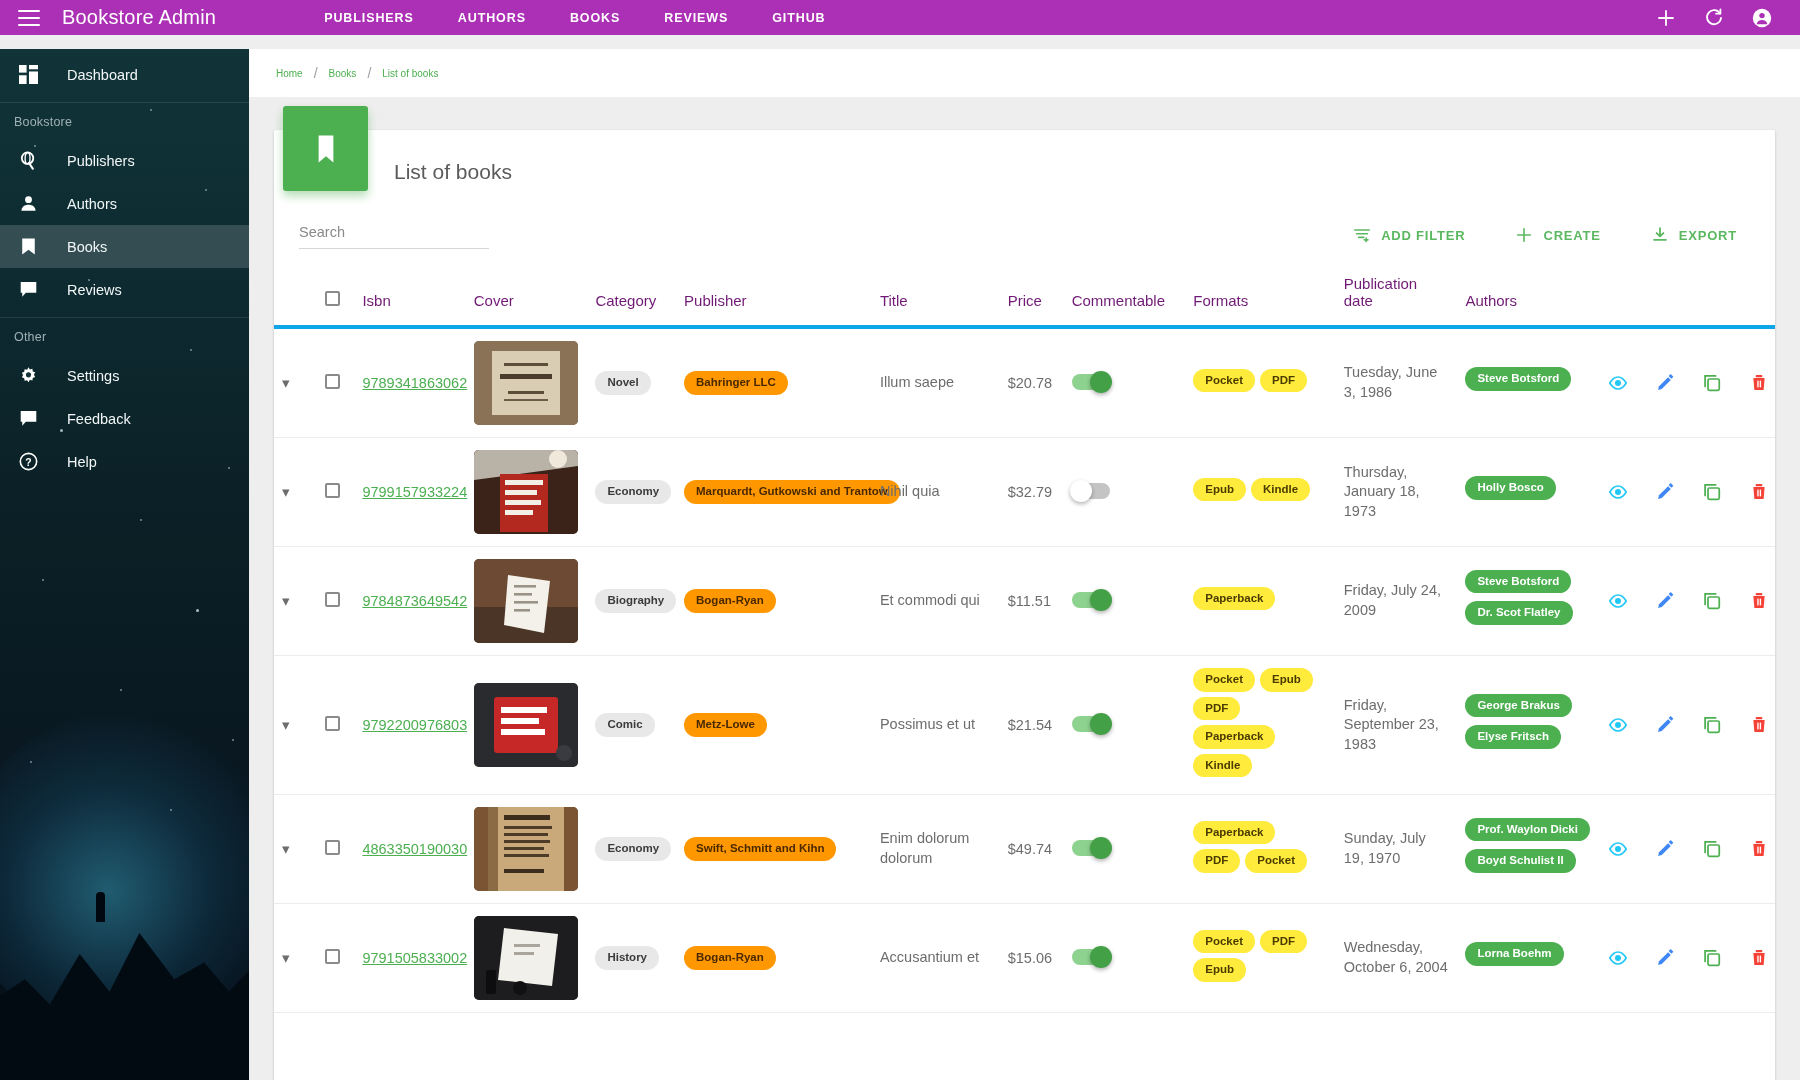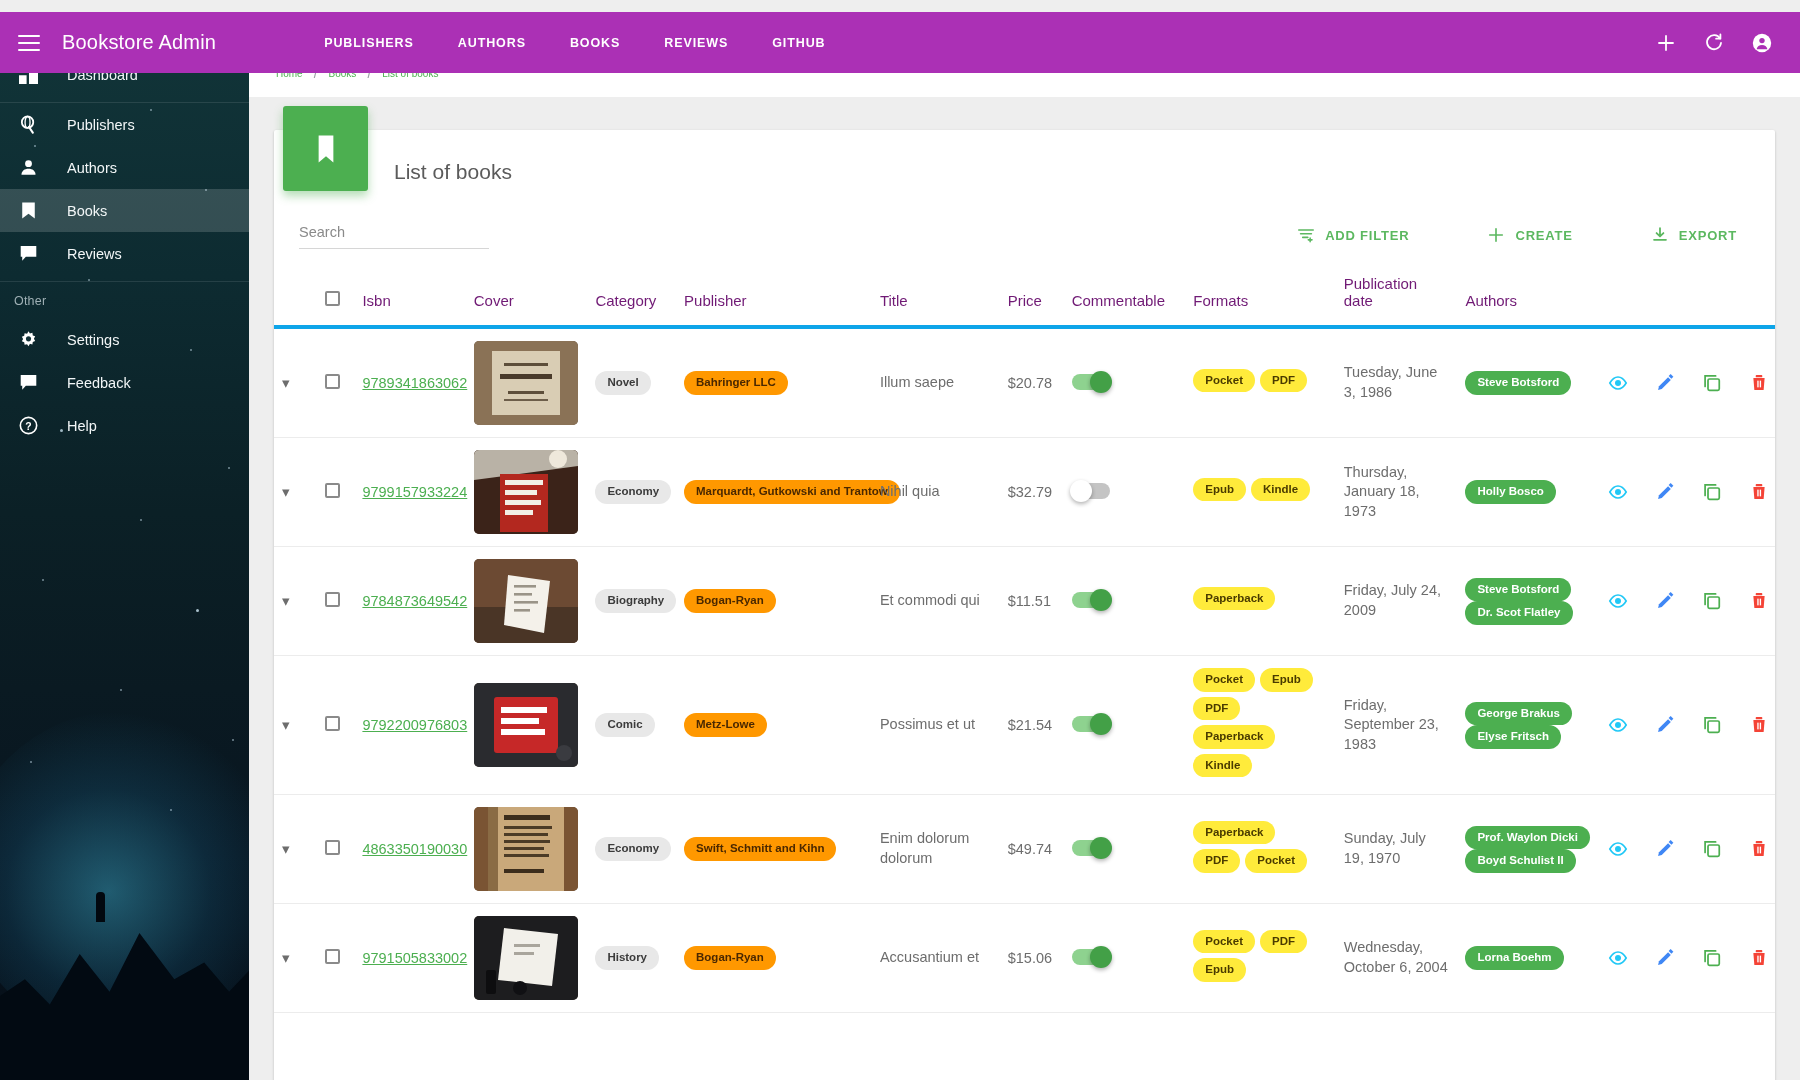--- a/index.html
+++ b/index.html
@@ -6,21 +6,21 @@
   * { box-sizing: border-box; margin: 0; padding: 0; }
   html, body {
     width: 1800px; height: 1080px;
     font-family: "Liberation Sans", sans-serif;
     background: #eeeeee;
     overflow: hidden;
   }
 
   
   .appbar {
-    position: absolute; top: 12px; left: 0; right: 0; height: 61px;
+    position: absolute; top: 0; left: 0; right: 0; height: 35px;
     background: #ab30b5;
     display: flex; align-items: center;
     color: #fff; z-index: 30;
   }
   .hamburger {
     width: 22px; height: 16px; margin-left: 18px; margin-right: 22px;
     display: flex; flex-direction: column; justify-content: space-between;
     cursor: pointer;
   }
   .hamburger i { display:block; height: 2px; background: #fff; border-radius: 1px; }
@@ -99,21 +99,21 @@
   }
 
   .toolbar { display:flex; align-items:flex-end; padding: 14px 38px 0 25px; }
   .searchwrap { width: 190px; }
   .searchwrap input {
     width: 100%; border: none; border-bottom: 1px solid #d6d6d6;
     font-family: inherit; font-size: 14.5px; color: #6b6b6b;
     padding: 2px 0 8px 0; outline: none; background: transparent;
   }
   .searchwrap input::placeholder { color: #8a8a8a; }
-  .tb-actions { margin-left:auto; display:flex; align-items:center; gap: 78px; padding-bottom: 5px; }
+  .tb-actions { margin-left:auto; display:flex; align-items:center; gap: 50px; padding-bottom: 5px; }
   .tb-btn {
     display:flex; align-items:center; gap: 10px; cursor:pointer;
     color:#5cb860; font-size: 13px; font-weight: 700; letter-spacing: .8px;
     background:none; border:none; font-family: inherit;
   }
 
   
   table { width: 100%; border-collapse: collapse; margin-top: 16px; table-layout: fixed; }
   thead th {
     text-align: left; font-weight: 400; color: #701a75; font-size: 15px;
@@ -147,21 +147,21 @@
 
   .cover { width: 104px; height: 84px; border-radius: 5px; overflow:hidden; background:#6b5b4b; display:block; }
 
   .pill {
     display:inline-block; border-radius: 16px; padding: 6px 12px;
     font-size: 11.5px; font-weight: 700; line-height: 1; white-space: nowrap;
   }
   .pill-cat { background:#e8e8e8; color:#3b3b3b; }
   .pill-pubr { background:#ff9800; color:#4a2800; }
   .pill-fmt { background:#ffeb3b; color:#4a3b00; margin: 0 5px 5px 0; }
-  .pill-auth { background:#4caf50; color:#fff; margin: 0 0 0 0; }
+  .pill-auth { background:#4caf50; color:#fff; margin: 0 0 8px 0; }
 
   .toggle { width: 38px; height: 16px; border-radius: 9px; position: relative; display:inline-block; cursor:pointer; }
   .toggle.on { background:#8ed28f; }
   .toggle.off { background:#c4c4c4; }
   .toggle .knob {
     position:absolute; top:-3px; width: 22px; height: 22px; border-radius:50%;
     box-shadow: 0 2px 4px rgba(0,0,0,.30);
   }
   .toggle.on .knob { right: -2px; background:#43a047; }
   .toggle.off .knob { left: -2px; background:#fff; }
@@ -232,20 +232,21 @@
           <rect x="0" y="0" width="8" height="8" fill="#fff"></rect>
           <rect x="10.5" y="0" width="9.5" height="4.5" fill="#fff"></rect>
           <rect x="10.5" y="6.8" width="9.5" height="13.2" fill="#fff"></rect>
           <rect x="0" y="10.8" width="8" height="9.2" fill="#fff"></rect>
         </svg>
       </span>
       <span>Dashboard</span>
     </a>
     <div class="nav-sep"></div>
 
+    <div class="nav-cap">Bookstore</div>
 
     <a class="nav-item" href="#">
       <span class="ico">
         <svg width="19" height="19" viewBox="0 0 20 20">
           <circle cx="9" cy="7.6" r="6" fill="none" stroke="#fff" stroke-width="1.9"></circle>
           <ellipse cx="9" cy="7.6" rx="2.6" ry="6" fill="none" stroke="#fff" stroke-width="1.4"></ellipse>
           <path d="M10.5 12.6 L14.5 18.5" stroke="#fff" stroke-width="2.2" stroke-linecap="round"></path>
         </svg>
       </span>
       <span>Publishers</span>

